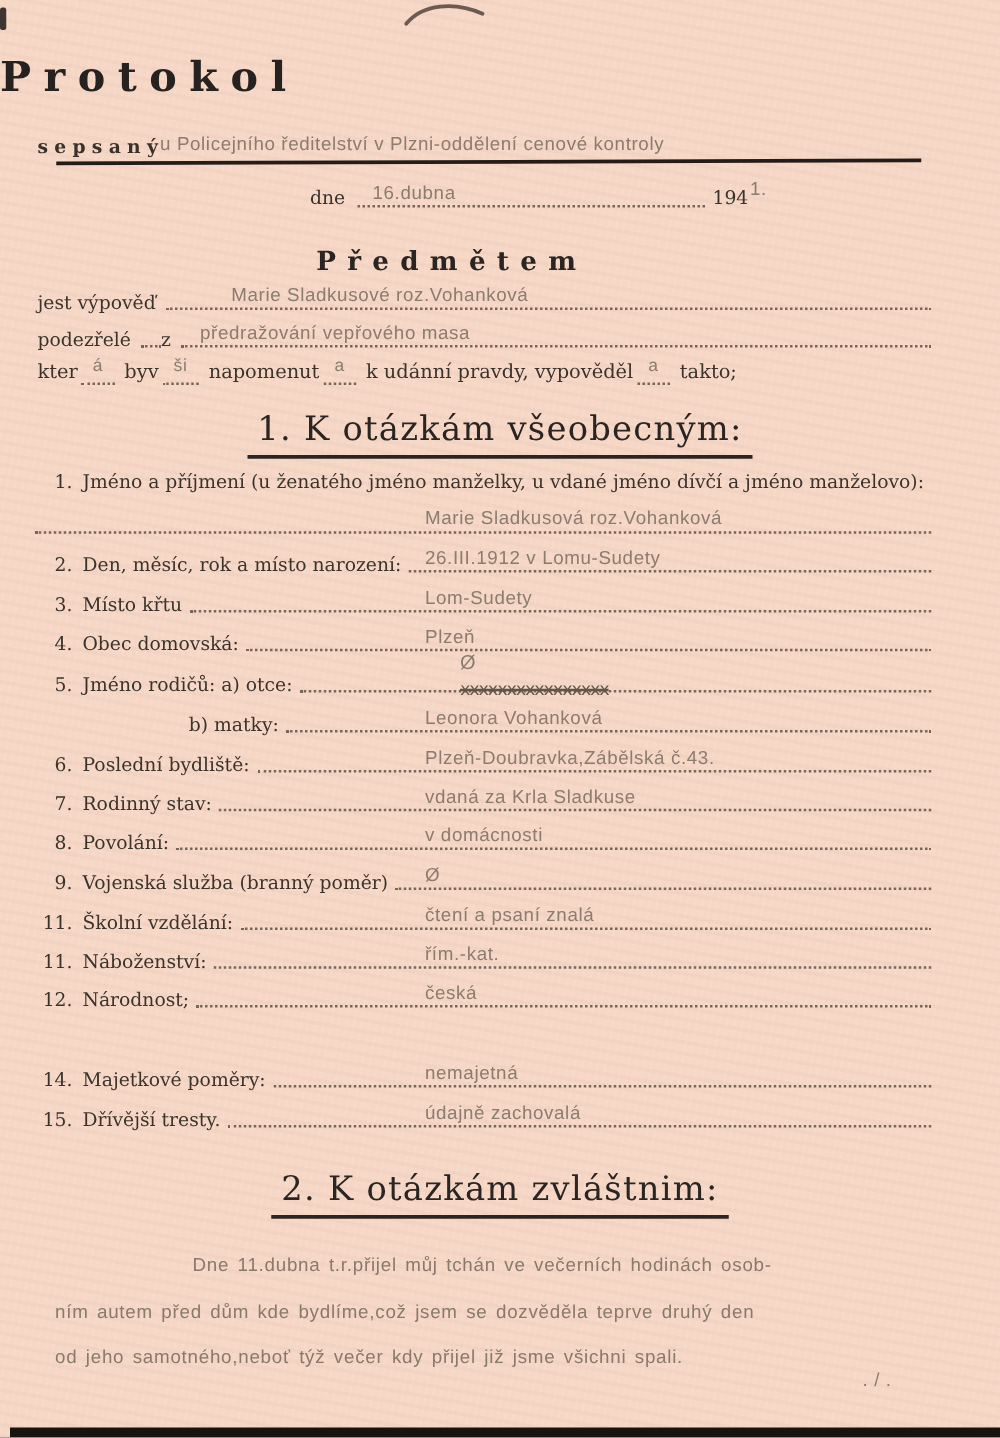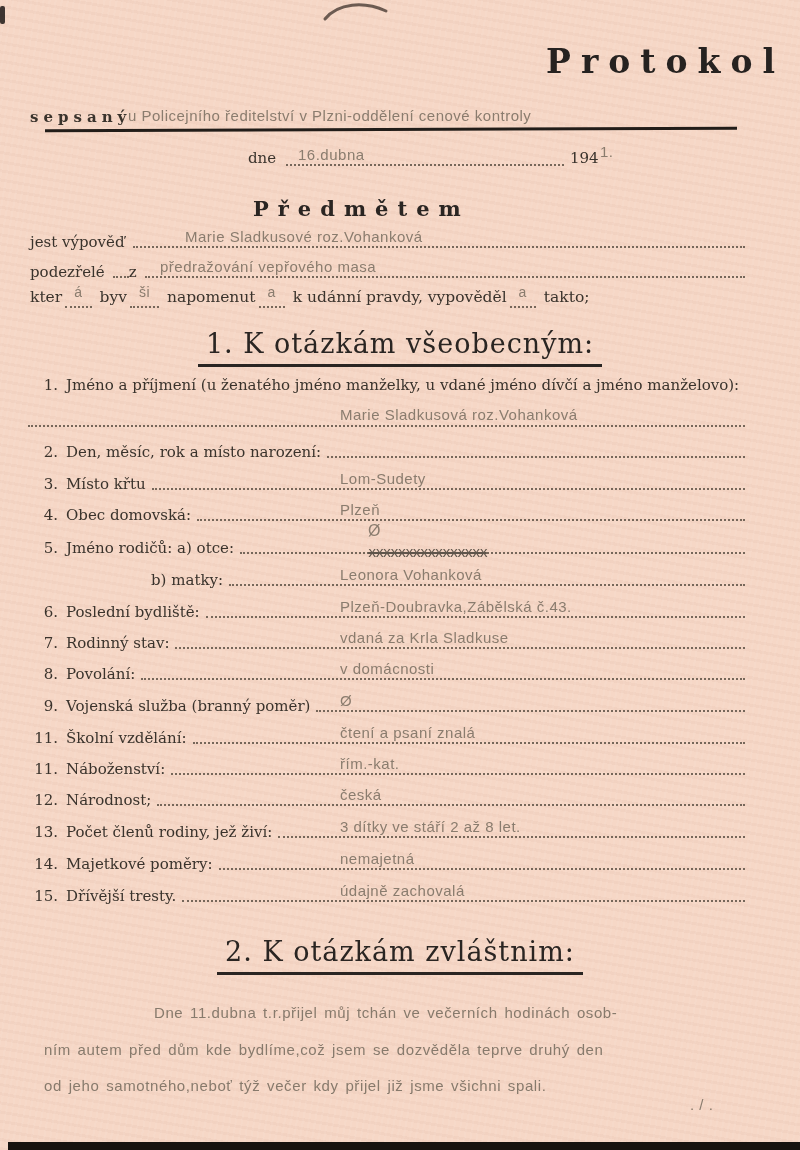--- a/index.html
+++ b/index.html
@@ -8,21 +8,21 @@
     position:relative; width:800px; height:1150px; margin:0 auto;
     background-color:#f6d7c6; overflow:hidden;
     background-image:
       repeating-linear-gradient(100deg, rgba(255,255,255,.05) 0 2px, rgba(0,0,0,0) 2px 6px),
       repeating-linear-gradient(10deg, rgba(150,95,75,.045) 0 3px, rgba(0,0,0,0) 3px 9px);
     font-family:"DejaVu Serif", serif; color:#3a332c;
   }
   .pr{ font-family:"DejaVu Serif", serif; color:#3a332c; }
   .ty{ font-family:Liberation Sans, sans-serif; color:#8a7c6e; letter-spacing:.5px; }
 
-  .title{ position:absolute; top:42px; left:0; width:785px; text-align:right;
+  .title{ position:absolute; top:42px; left:0; width:785px; text-align:left;
           font-size:33px; font-weight:bold; letter-spacing:10px; color:#262220; }
 
   .sepsany{ position:absolute; top:108px; left:30px; font-size:15px; font-weight:bold; letter-spacing:5px; }
   .office{ position:absolute; top:107px; left:128px; font-size:15px; }
   .rule{ position:absolute; top:128px; left:45px; width:692px; height:3px; background:#221d19; transform:rotate(-.2deg); }
 
   .dateline{ position:absolute; top:144px; left:248px; width:400px; height:26px; }
   .dateline .dl{ position:absolute; left:0; bottom:3px; font-size:15px; }
   .dateline .ddots{ position:absolute; left:38px; width:278px; bottom:4px; border-bottom:2px dotted #76675a; }
   .dateline .dval{ position:absolute; left:50px; bottom:7px; font-size:15px; }
@@ -131,20 +131,21 @@
   </div>
   <div class="r1ans">
     <span class="lead"></span>
     <span class="val ty">Marie Sladkusová roz.Vohanková</span>
   </div>
 
   <div class="frow" style="top:432px">
     <span class="num pr">2.</span>
     <span class="lbl pr">Den, měsíc, rok a místo narození:</span>
     <span class="lead"></span>
+    <span class="val ty">26.III.1912 v Lomu-Sudety</span>
   </div>
 
   <div class="frow" style="top:464px">
     <span class="num pr">3.</span>
     <span class="lbl pr">Místo křtu</span>
     <span class="lead"></span>
     <span class="val ty">Lom-Sudety</span>
   </div>
 
   <div class="frow" style="top:495px">
@@ -211,26 +212,20 @@
     <span class="val ty">řím.-kat.</span>
   </div>
 
   <div class="frow" style="top:780px">
     <span class="num pr">12.</span>
     <span class="lbl pr">Národnost;</span>
     <span class="lead"></span>
     <span class="val ty">česká</span>
   </div>
 
-  <div class="frow" style="top:812px">
-    <span class="num pr">13.</span>
-    <span class="lbl pr">Počet členů rodiny, jež živí:</span>
-    <span class="lead"></span>
-    <span class="val ty">3 dítky ve stáří 2 až 8 let.</span>
-  </div>
 
   <div class="frow" style="top:844px">
     <span class="num pr">14.</span>
     <span class="lbl pr">Majetkové poměry:</span>
     <span class="lead"></span>
     <span class="val ty">nemajetná</span>
   </div>
 
   <div class="frow" style="top:876px">
     <span class="num pr">15.</span>

